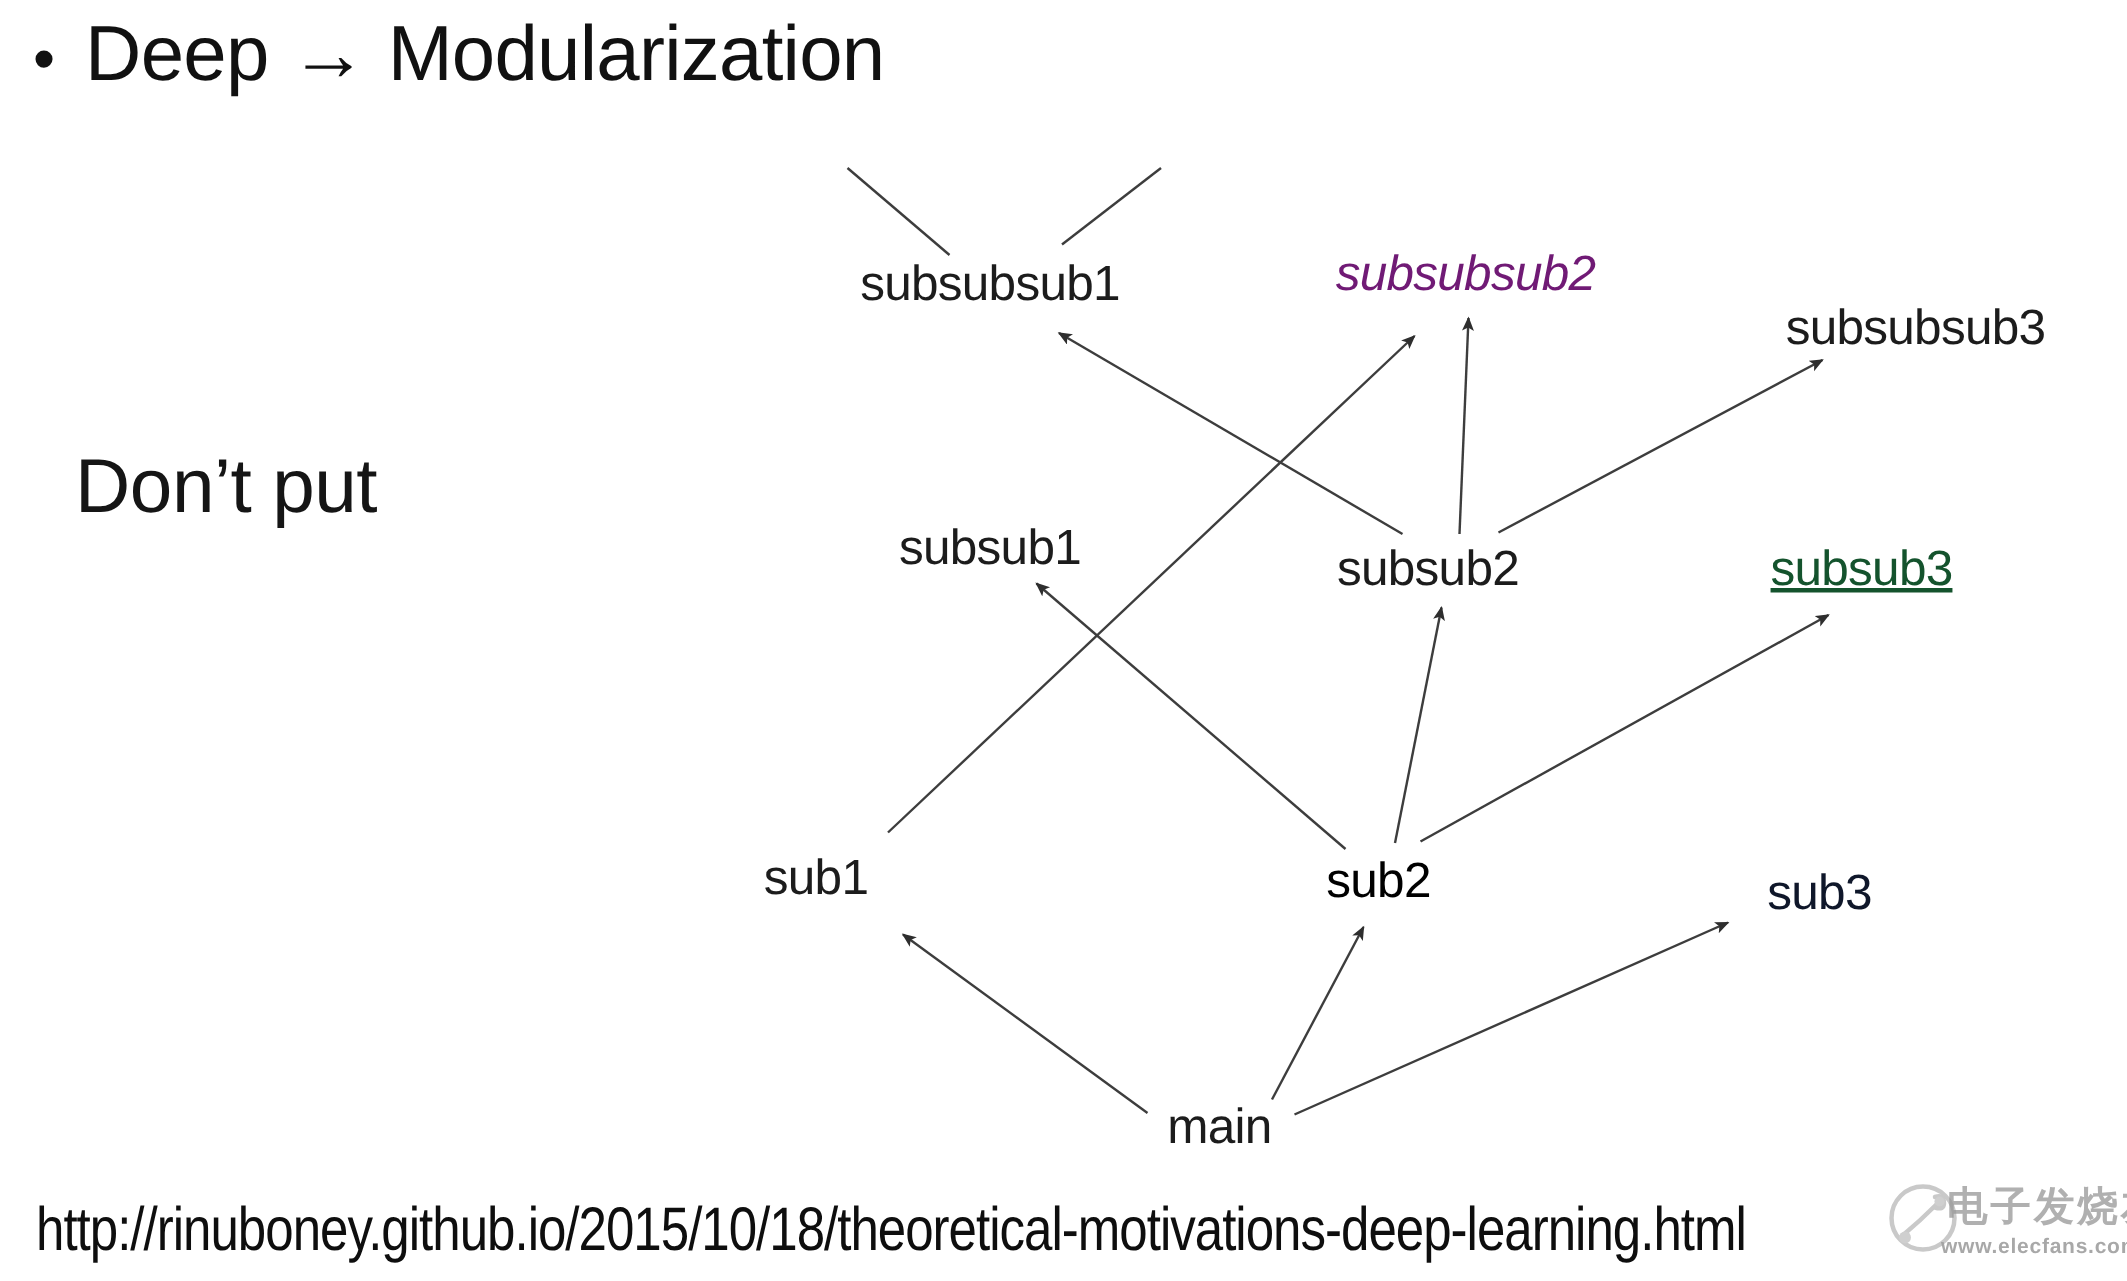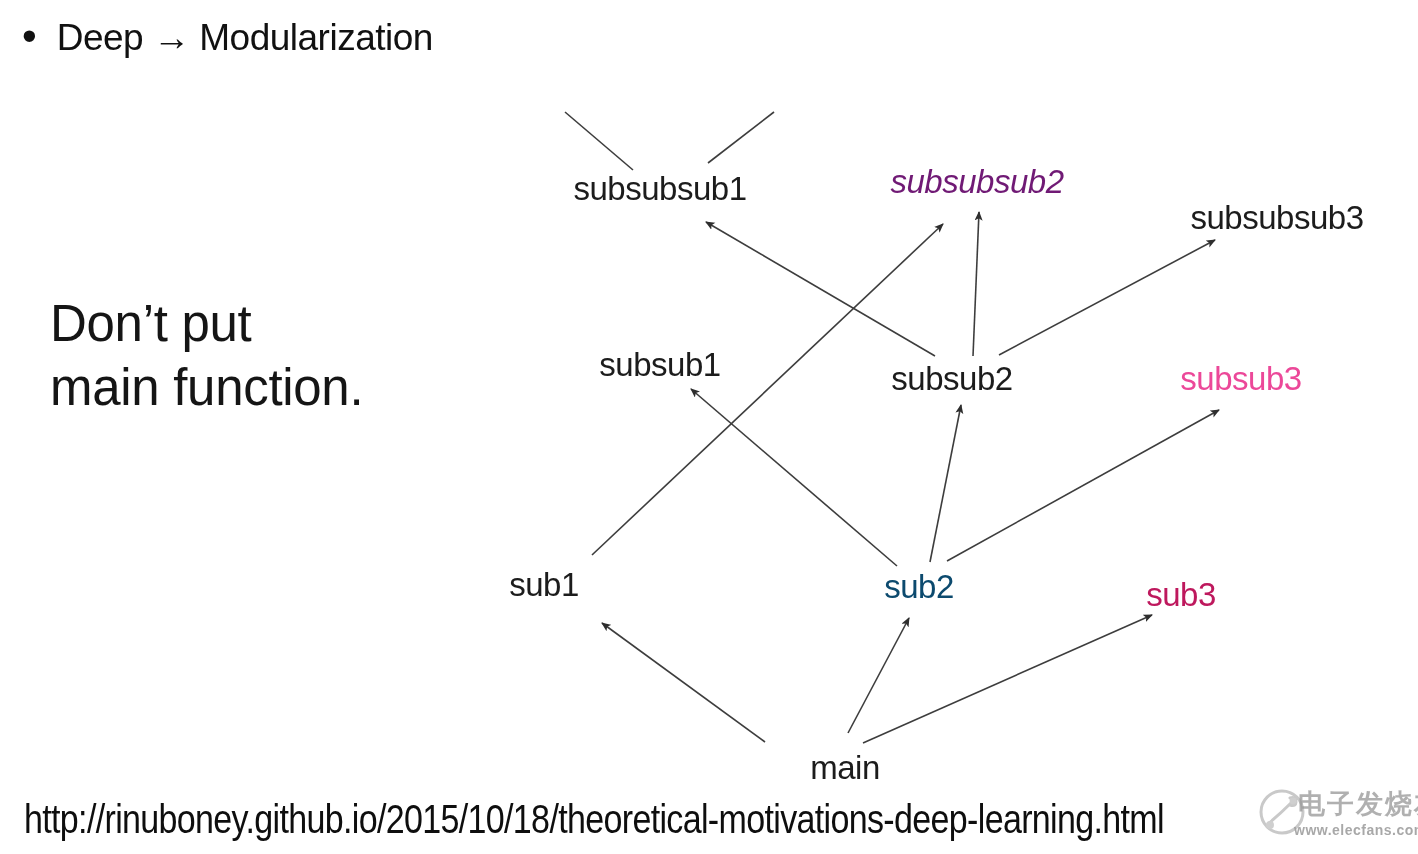--- a/index.html
+++ b/index.html
@@ -9,21 +9,21 @@
     background:#ffffff;
     overflow:hidden;
     font-family:"Liberation Sans","DejaVu Sans",sans-serif;
   }
   .title-row{
     position:absolute;left:22px;top:6px;
     display:flex;align-items:baseline;
     color:#111;
   }
   .bullet{font-size:42px;line-height:60px;margin-right:20px;}
-  .title-text{font-size:37px;line-height:60px;letter-spacing:-0.5px;}
+  .title-text{font-size:52px;line-height:60px;letter-spacing:-0.5px;}
   .note{
     position:absolute;left:50px;top:292px;
     font-size:51px;line-height:64px;color:#151515;
     letter-spacing:-0.3px;
   }
   #diagram-svg{position:absolute;left:0;top:0;width:1418px;height:854px;}
   .node-label{
     position:absolute;
     transform:translate(-50%,-50%);
     font-size:33px;color:#1c1c1c;
@@ -62,21 +62,20 @@
 
 <div class="slide">
 
   <div class="title-row">
     <span class="bullet">•</span>
     <span class="title-text">Deep → Modularization</span>
   </div>
 
   <div class="note">
     <div>Don’t put</div>
-    <div>main function.</div>
   </div>
 
   <svg id="diagram-svg" viewBox="0 0 1418 854" xmlns="http://www.w3.org/2000/svg">
     <defs>
       <marker id="arrowhead" markerWidth="11" markerHeight="9" refX="8.5" refY="4" orient="auto" markerUnits="userSpaceOnUse">
         <path d="M0,0 L9.5,4 L0,8 L2.2,4 z" fill="#2e2e2e"></path>
       </marker>
     </defs>
     <g id="edge-layer">
         <line x1="765" y1="742" x2="602" y2="623" stroke="#3d3d3d" stroke-width="1.6" marker-end="url(#arrowhead)"></line>
@@ -88,27 +87,27 @@
         <line x1="935" y1="356" x2="706" y2="222" stroke="#3d3d3d" stroke-width="1.6" marker-end="url(#arrowhead)"></line>
         <line x1="973" y1="356" x2="979" y2="212" stroke="#3d3d3d" stroke-width="1.6" marker-end="url(#arrowhead)"></line>
         <line x1="999" y1="355" x2="1215" y2="240" stroke="#3d3d3d" stroke-width="1.6" marker-end="url(#arrowhead)"></line>
         <line x1="592" y1="555" x2="943" y2="224" stroke="#3d3d3d" stroke-width="1.6" marker-end="url(#arrowhead)"></line>
         <line x1="633" y1="170" x2="565" y2="112" stroke="#3d3d3d" stroke-width="1.6"></line>
         <line x1="708" y1="163" x2="774" y2="112" stroke="#3d3d3d" stroke-width="1.6"></line>
       </g>
   </svg>
 
   <div id="node-layer">
-      <div class="node-label" style="left: 813px; top: 768px; color: rgb(28, 28, 28); margin-left: 32px;">main</div>
+      <div class="node-label" style="left: 813px; top: 751px; color: rgb(28, 28, 28);">main</div>
       <div class="node-label" style="left: 544px; top: 585px; color: rgb(28, 28, 28);">sub1</div>
-      <div class="node-label" style="left: 919px; top: 587px; color: #0c4a6e;">sub2</div>
-      <div class="node-label" style="left: 1181px; top: 595px; color: #be185d;">sub3</div>
+      <div class="node-label" style="left: 919px; top: 587px; color: #000000;">sub2</div>
+      <div class="node-label" style="left: 1213px; top: 595px; color: #0f172a;">sub3</div>
       <div class="node-label" style="left: 660px; top: 365px; color: rgb(28, 28, 28);">subsub1</div>
       <div class="node-label" style="left: 952px; top: 379px; color: rgb(28, 28, 28);">subsub2</div>
-      <div class="node-label" style="left: 1241px; top: 379px; color: #ec4899;">subsub3</div>
+      <div class="node-label" style="left: 1241px; top: 379px; color: #14532d; text-decoration: underline;">subsub3</div>
       <div class="node-label" style="left: 660px; top: 189px; color: rgb(28, 28, 28);">subsubsub1</div>
       <div class="node-label" style="left: 977px; top: 182px; color: #701a75; font-style: italic;">subsubsub2</div>
       <div class="node-label" style="left: 1277px; top: 218px; color: rgb(28, 28, 28);">subsubsub3</div>
     </div>
 
   <div class="source-url">http://rinuboney.github.io/2015/10/18/theoretical-motivations-deep-learning.html</div>
 
   <div class="watermark">
     <svg class="watermark-logo" width="56" height="56" viewBox="0 0 56 56" xmlns="http://www.w3.org/2000/svg">
       <circle cx="28" cy="28" r="21" fill="none" stroke="#bcbcbc" stroke-width="3"></circle>

